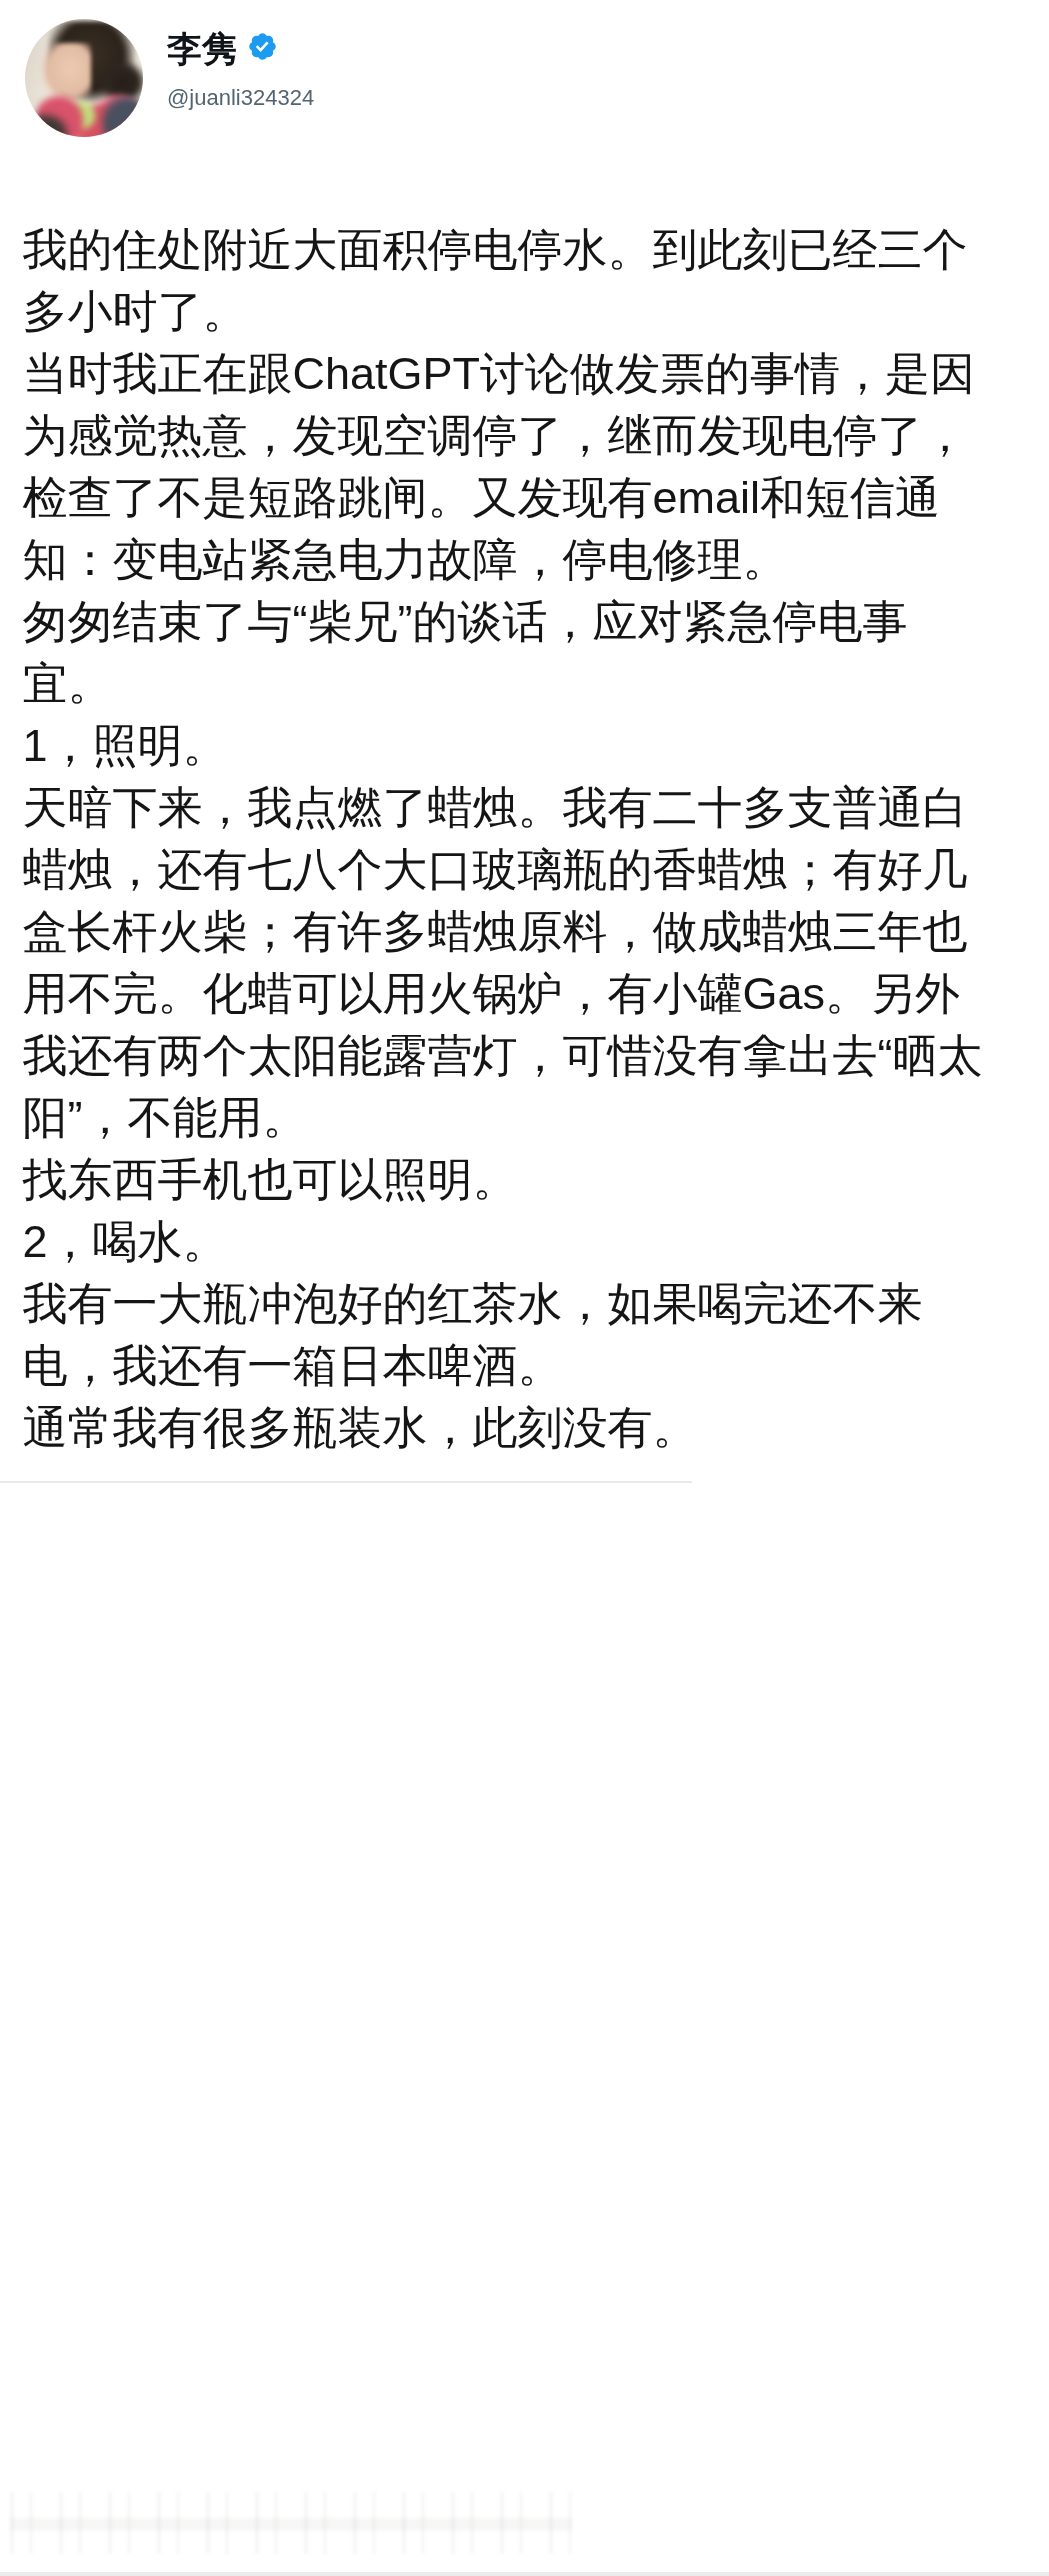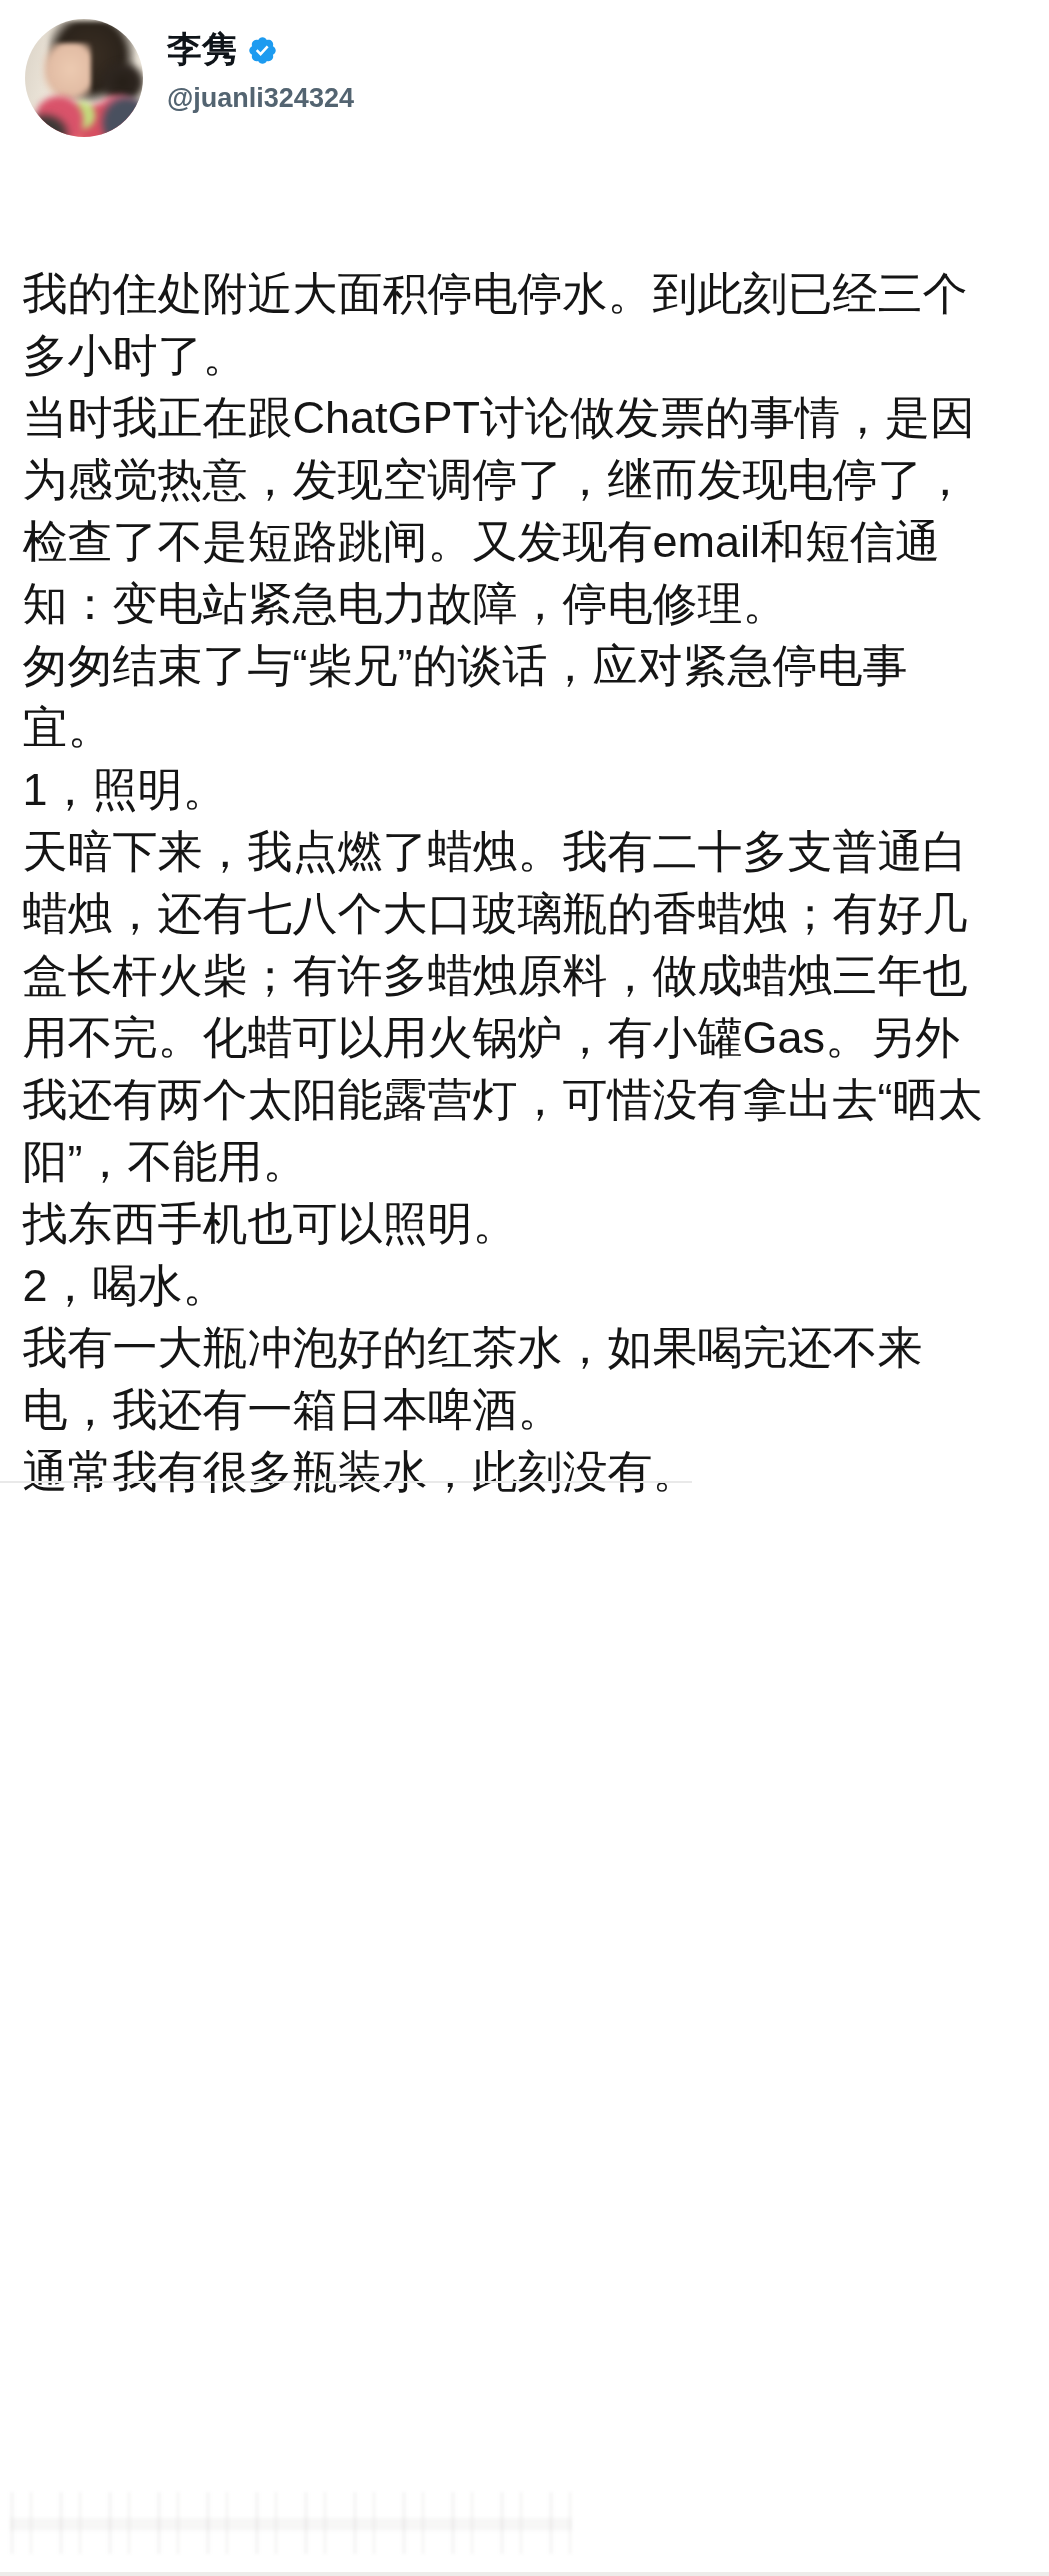--- a/index.html
+++ b/index.html
@@ -54,41 +54,41 @@
     filter: blur(2.8px);
   }
   .avatar .shoulder {
     left: -8%; bottom: -10%; width: 48%; height: 32%;
     background: radial-gradient(ellipse at 50% 60%, #3b3835 0% 45%, rgba(59,56,53,0) 70%);
     filter: blur(3.4px);
   }
 
   .name-row {
     position: absolute; left: 167px; top: 29px;
-    display: flex; align-items: center; gap: 10px;
+    display: flex; gap: 10px;
   }
   .display-name {
     font-size: 35px; font-weight: 700; color: #0f1419;
     line-height: 40px; white-space: nowrap; cursor: pointer;
   }
   .badge { width: 31px; height: 31px; display: block; margin-top: 2.2px; }
   .user-handle {
     position: absolute; left: 167px; top: 80px;
-    font-size: 27px; font-weight: 700; color: #536471;
+    font-size: 22px; font-weight: 400; color: #536471;
     line-height: 36px; white-space: nowrap; cursor: pointer;
   }
 
   
   .post-text {
     position: absolute; left: 22.5px;
     font-size: 45px; font-weight: 500; color: #151515;
     line-height: 62px; white-space: pre;
     font-family: "Liberation Sans", sans-serif;
   }
-  #post-block-1 { top: 219px; margin-top: 44px; }
+  #post-block-1 { top: 219px; }
   #post-block-2 { top: 1489px; }
 
   
   .seam {
     position: absolute; left: 0; top: 1481px;
     width: 692px; height: 1.7px; background: #e9e9e9;
   }
 
   
   .ghost {

